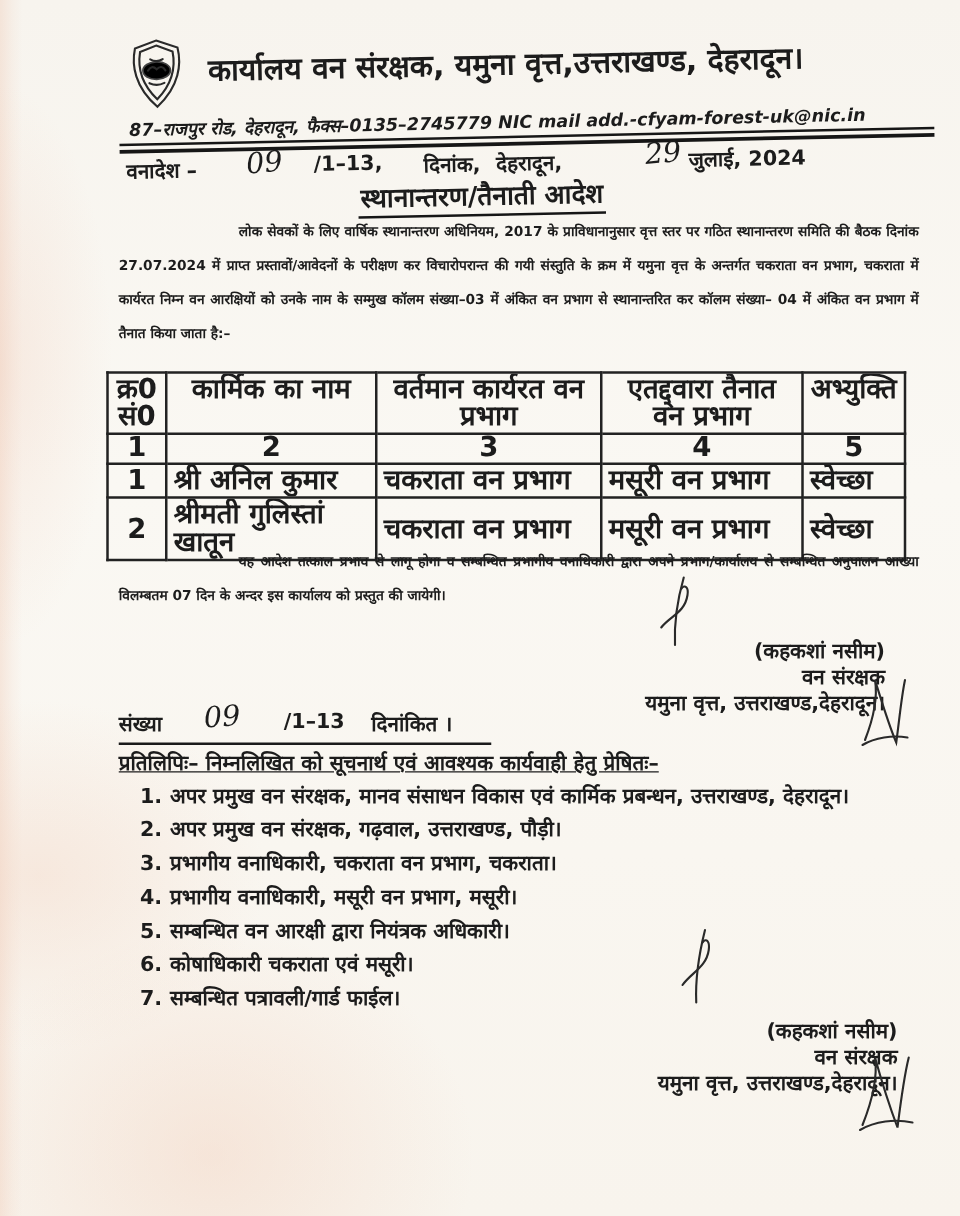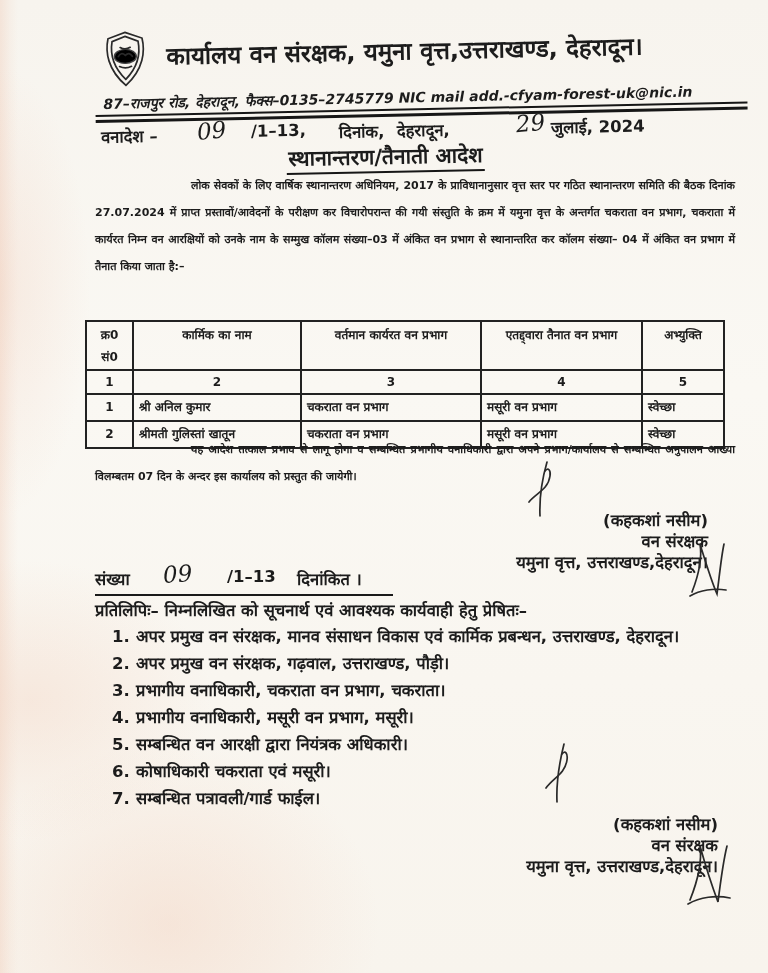--- a/index.html
+++ b/index.html
@@ -44,36 +44,36 @@
   }
   .doc-title span{display:inline-block;border-bottom:2.5px solid #161616;padding:0 2px 1px 2px;}
   .para{
     left:95px;width:640px;font-size:11px;font-weight:600;line-height:27px;
     text-align:justify;
   }
   .indent{text-indent:96px;}
   .para1{top:172px;}
   .para2{top:436px;}
   table.order{
-    position:absolute;left:85px;top:320px;width:638px;
+    position:absolute;left:85px;top:297px;width:638px;
     border-collapse:collapse;table-layout:fixed;
-    font-size:12px;font-weight:600;color:#1c1c1c;
+    font-size:22px;font-weight:600;color:#1c1c1c;
   }
   table.order td{border:2px solid #222;padding:1px 5px;overflow:hidden;}
   table.order .hdr td{text-align:center;font-weight:bold;vertical-align:top;line-height:22px;padding-top:2px;}
   table.order .nums td{text-align:center;font-weight:bold;line-height:20px;}
   table.order .rowdata td{line-height:23px;}
   table.order .c0{text-align:center;}
   .sigblock{width:300px;text-align:right;font-size:16.5px;font-weight:600;line-height:21px;}
   .sig1{left:408px;top:510px;}
   .sig2{left:418px;top:814px;}
   .sigblock .name{font-weight:bold;}
   .number-line{left:95px;top:567px;width:298px;height:27px;border-bottom:2px solid #1a1a1a;font-size:16.5px;font-weight:600;}
   .number-line span{position:absolute;white-space:nowrap;}
-  .copies-heading{left:95px;top:598px;width:640px;font-size:16.5px;font-weight:600;}
+  .copies-heading{left:95px;top:598px;width:640px;font-size:16.5px;font-weight:600;text-decoration:underline;}
   .copies-list{left:112px;top:624px;width:615px;font-size:16.5px;font-weight:600;}
   .copy-item{display:flex;line-height:25.5px;margin-bottom:1.5px;}
   .copy-item .num{flex:0 0 24px;}
   .copy-item .txt{flex:1;}
   svg{display:block;}
   .scrib path{stroke:#2a2a2a;fill:none;stroke-width:1.7;stroke-linecap:round;}
 </style>
 </head>
 <body>
 

